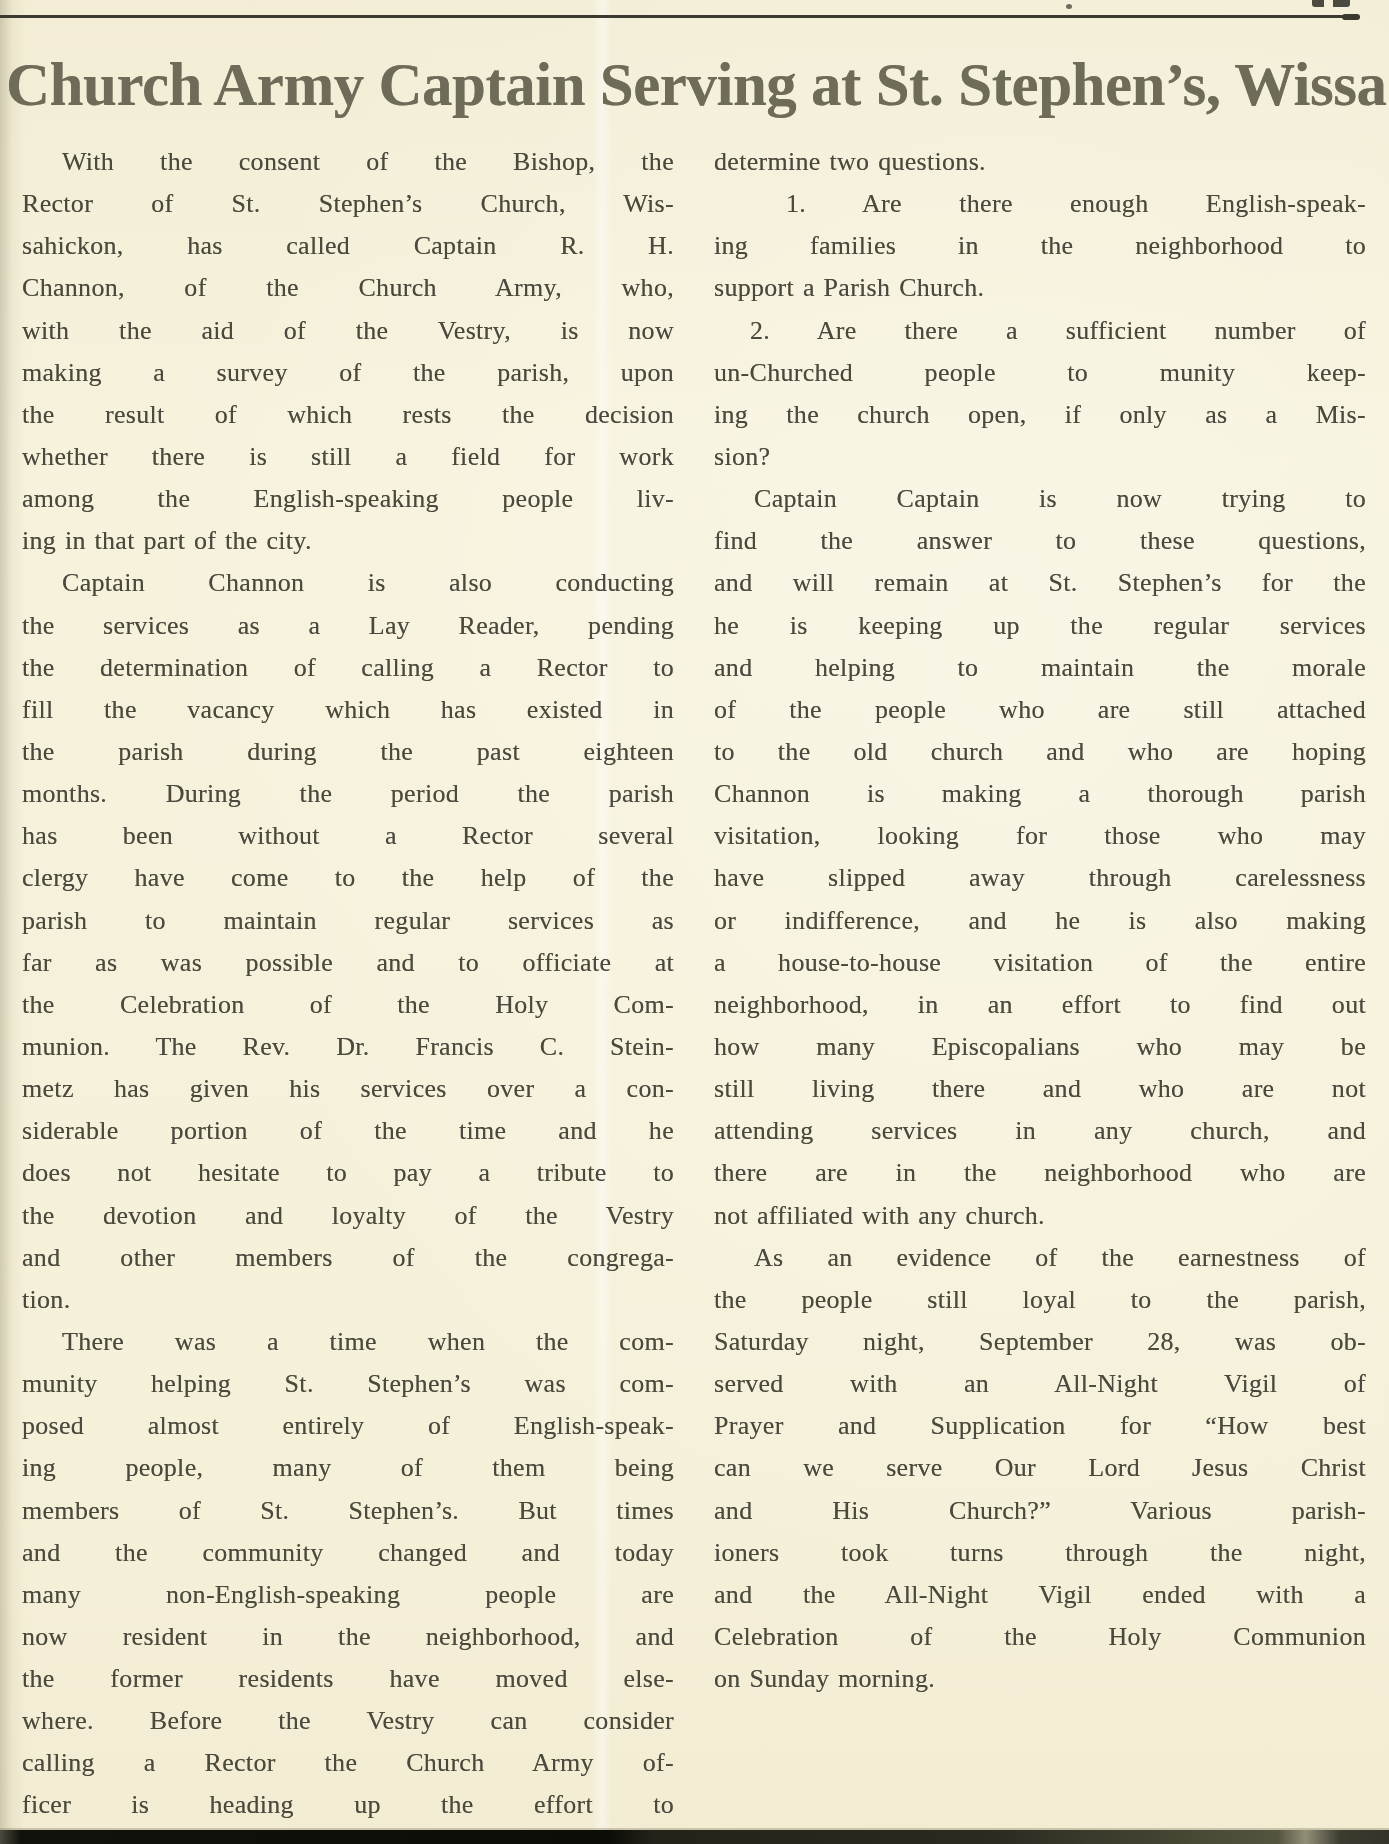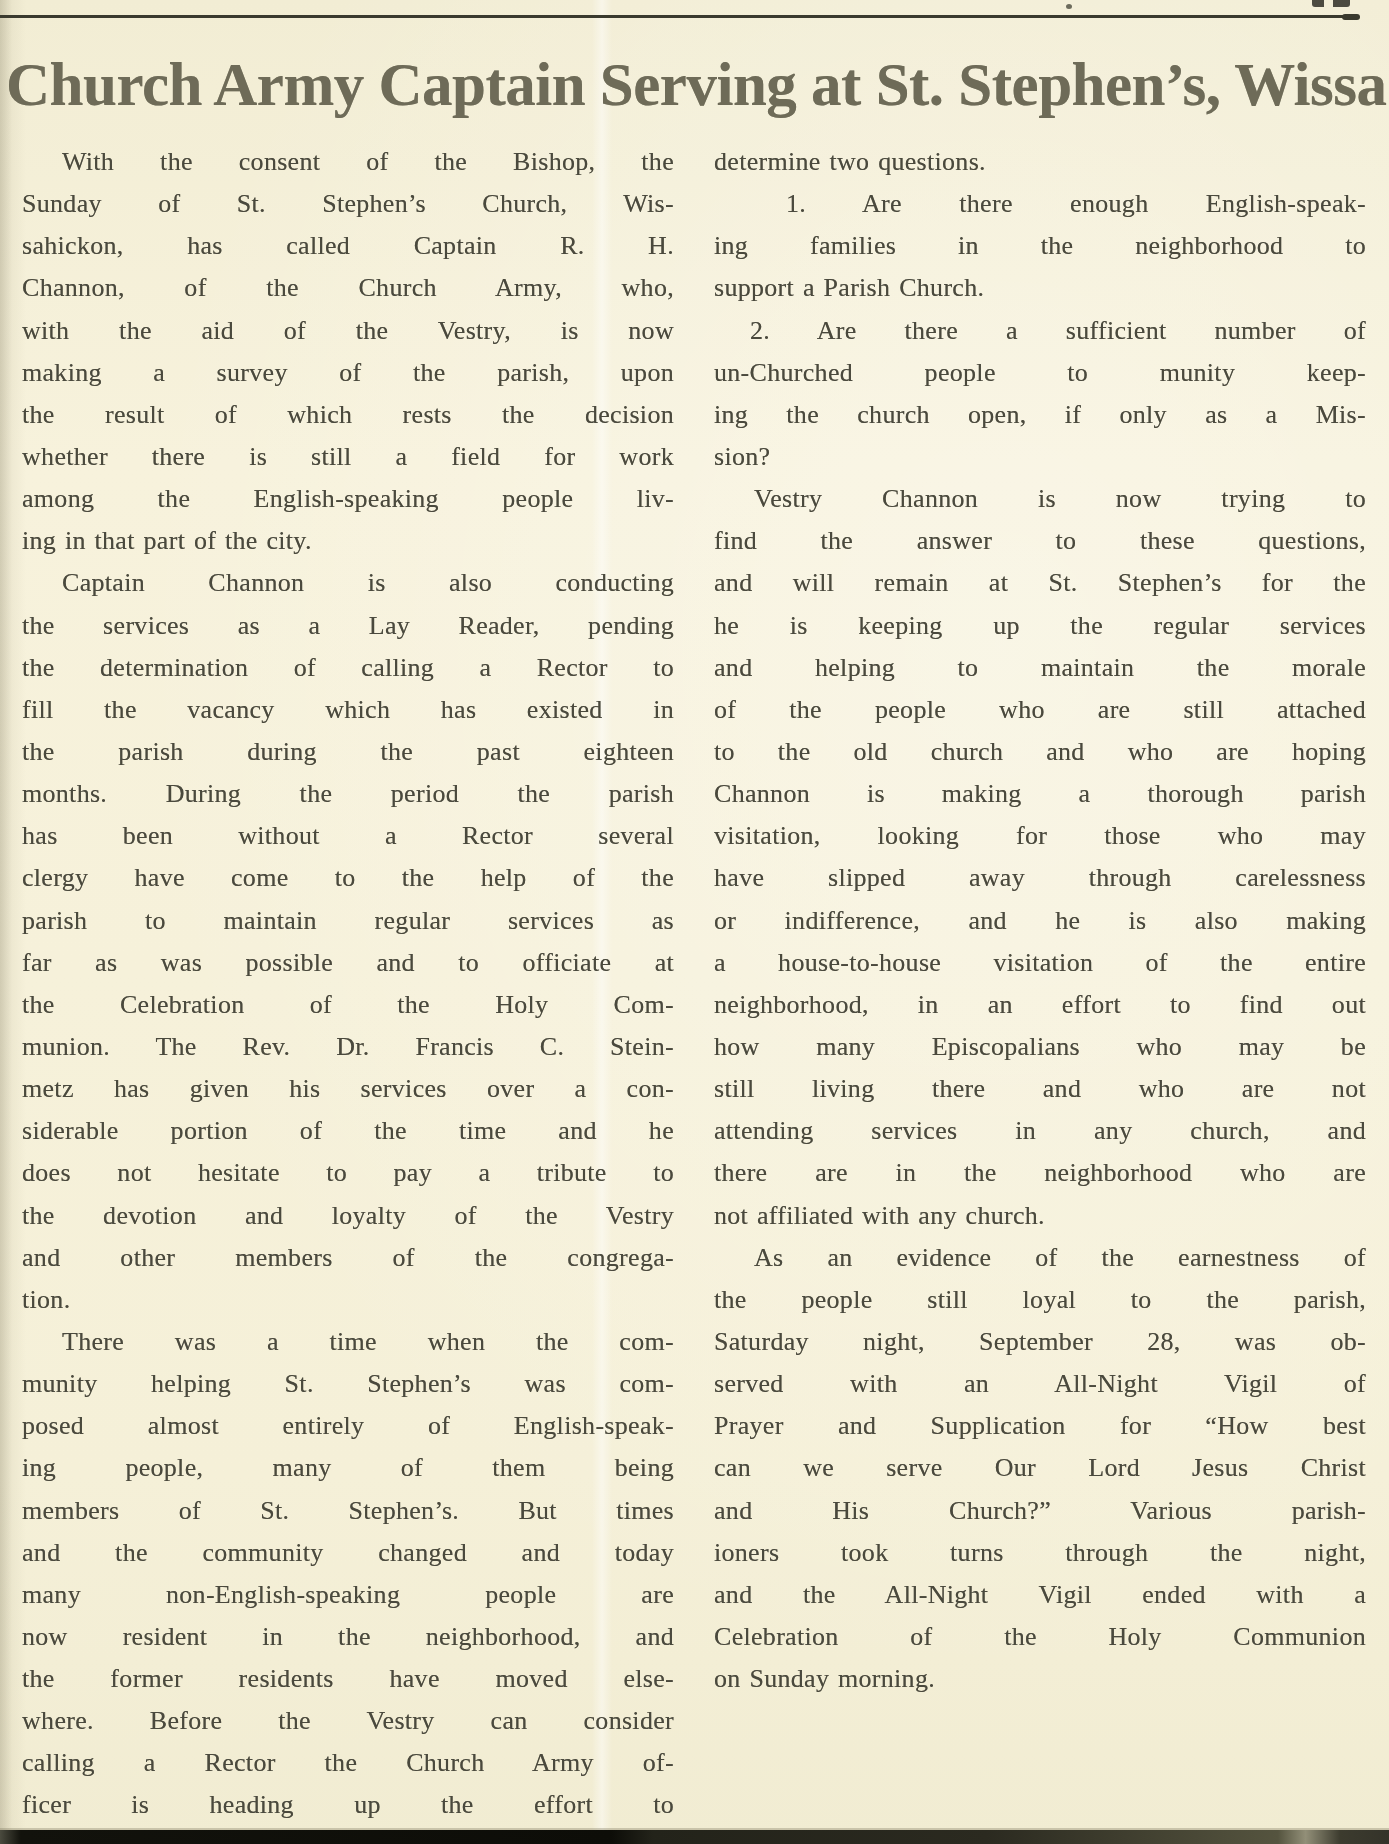--- a/index.html
+++ b/index.html
@@ -81,21 +81,21 @@
   <div class="top-rule"></div>
   <div class="corner-mark"></div>
   <div class="speck"></div>
 
   <h1 class="title">Church Army Captain Serving at St. Stephen’s, Wissa.</h1>
 
   <div class="columns">
     <div class="col" id="col-left">
         <div class="para">
           <div class="line" style="text-indent: 40px;">With the consent of the Bishop, the</div>
-          <div class="line">Sunday of St. Stephen’s Church, Wis-</div>
+          <div class="line">Rector of St. Stephen’s Church, Wis-</div>
           <div class="line">sahickon, has called Captain R. H.</div>
           <div class="line">Channon, of the Church Army, who,</div>
           <div class="line">with the aid of the Vestry, is now</div>
           <div class="line">making a survey of the parish, upon</div>
           <div class="line">the result of which rests the decision</div>
           <div class="line">whether there is still a field for work</div>
           <div class="line">among the English-speaking people liv-</div>
           <div class="line flush">ing in that part of the city.</div>
         </div>
         <div class="para">
@@ -142,21 +142,21 @@
           <div class="line">ing families in the neighborhood to</div>
           <div class="line flush">support a Parish Church.</div>
         </div>
         <div class="para">
           <div class="line" style="text-indent: 36px;">2. Are there a sufficient number of</div>
           <div class="line">un-Churched people to munity keep-</div>
           <div class="line">ing the church open, if only as a Mis-</div>
           <div class="line flush">sion?</div>
         </div>
         <div class="para">
-          <div class="line" style="text-indent: 40px;">Vestry Channon is now trying to</div>
+          <div class="line" style="text-indent: 40px;">Captain Captain is now trying to</div>
           <div class="line">find the answer to these questions,</div>
           <div class="line">and will remain at St. Stephen’s for the</div>
           <div class="line">he is keeping up the regular services</div>
           <div class="line">and helping to maintain the morale</div>
           <div class="line">of the people who are still attached</div>
           <div class="line">to the old church and who are hoping</div>
           <div class="line">Channon is making a thorough parish</div>
           <div class="line">visitation, looking for those who may</div>
           <div class="line">have slipped away through carelessness</div>
           <div class="line">or indifference, and he is also making</div>

